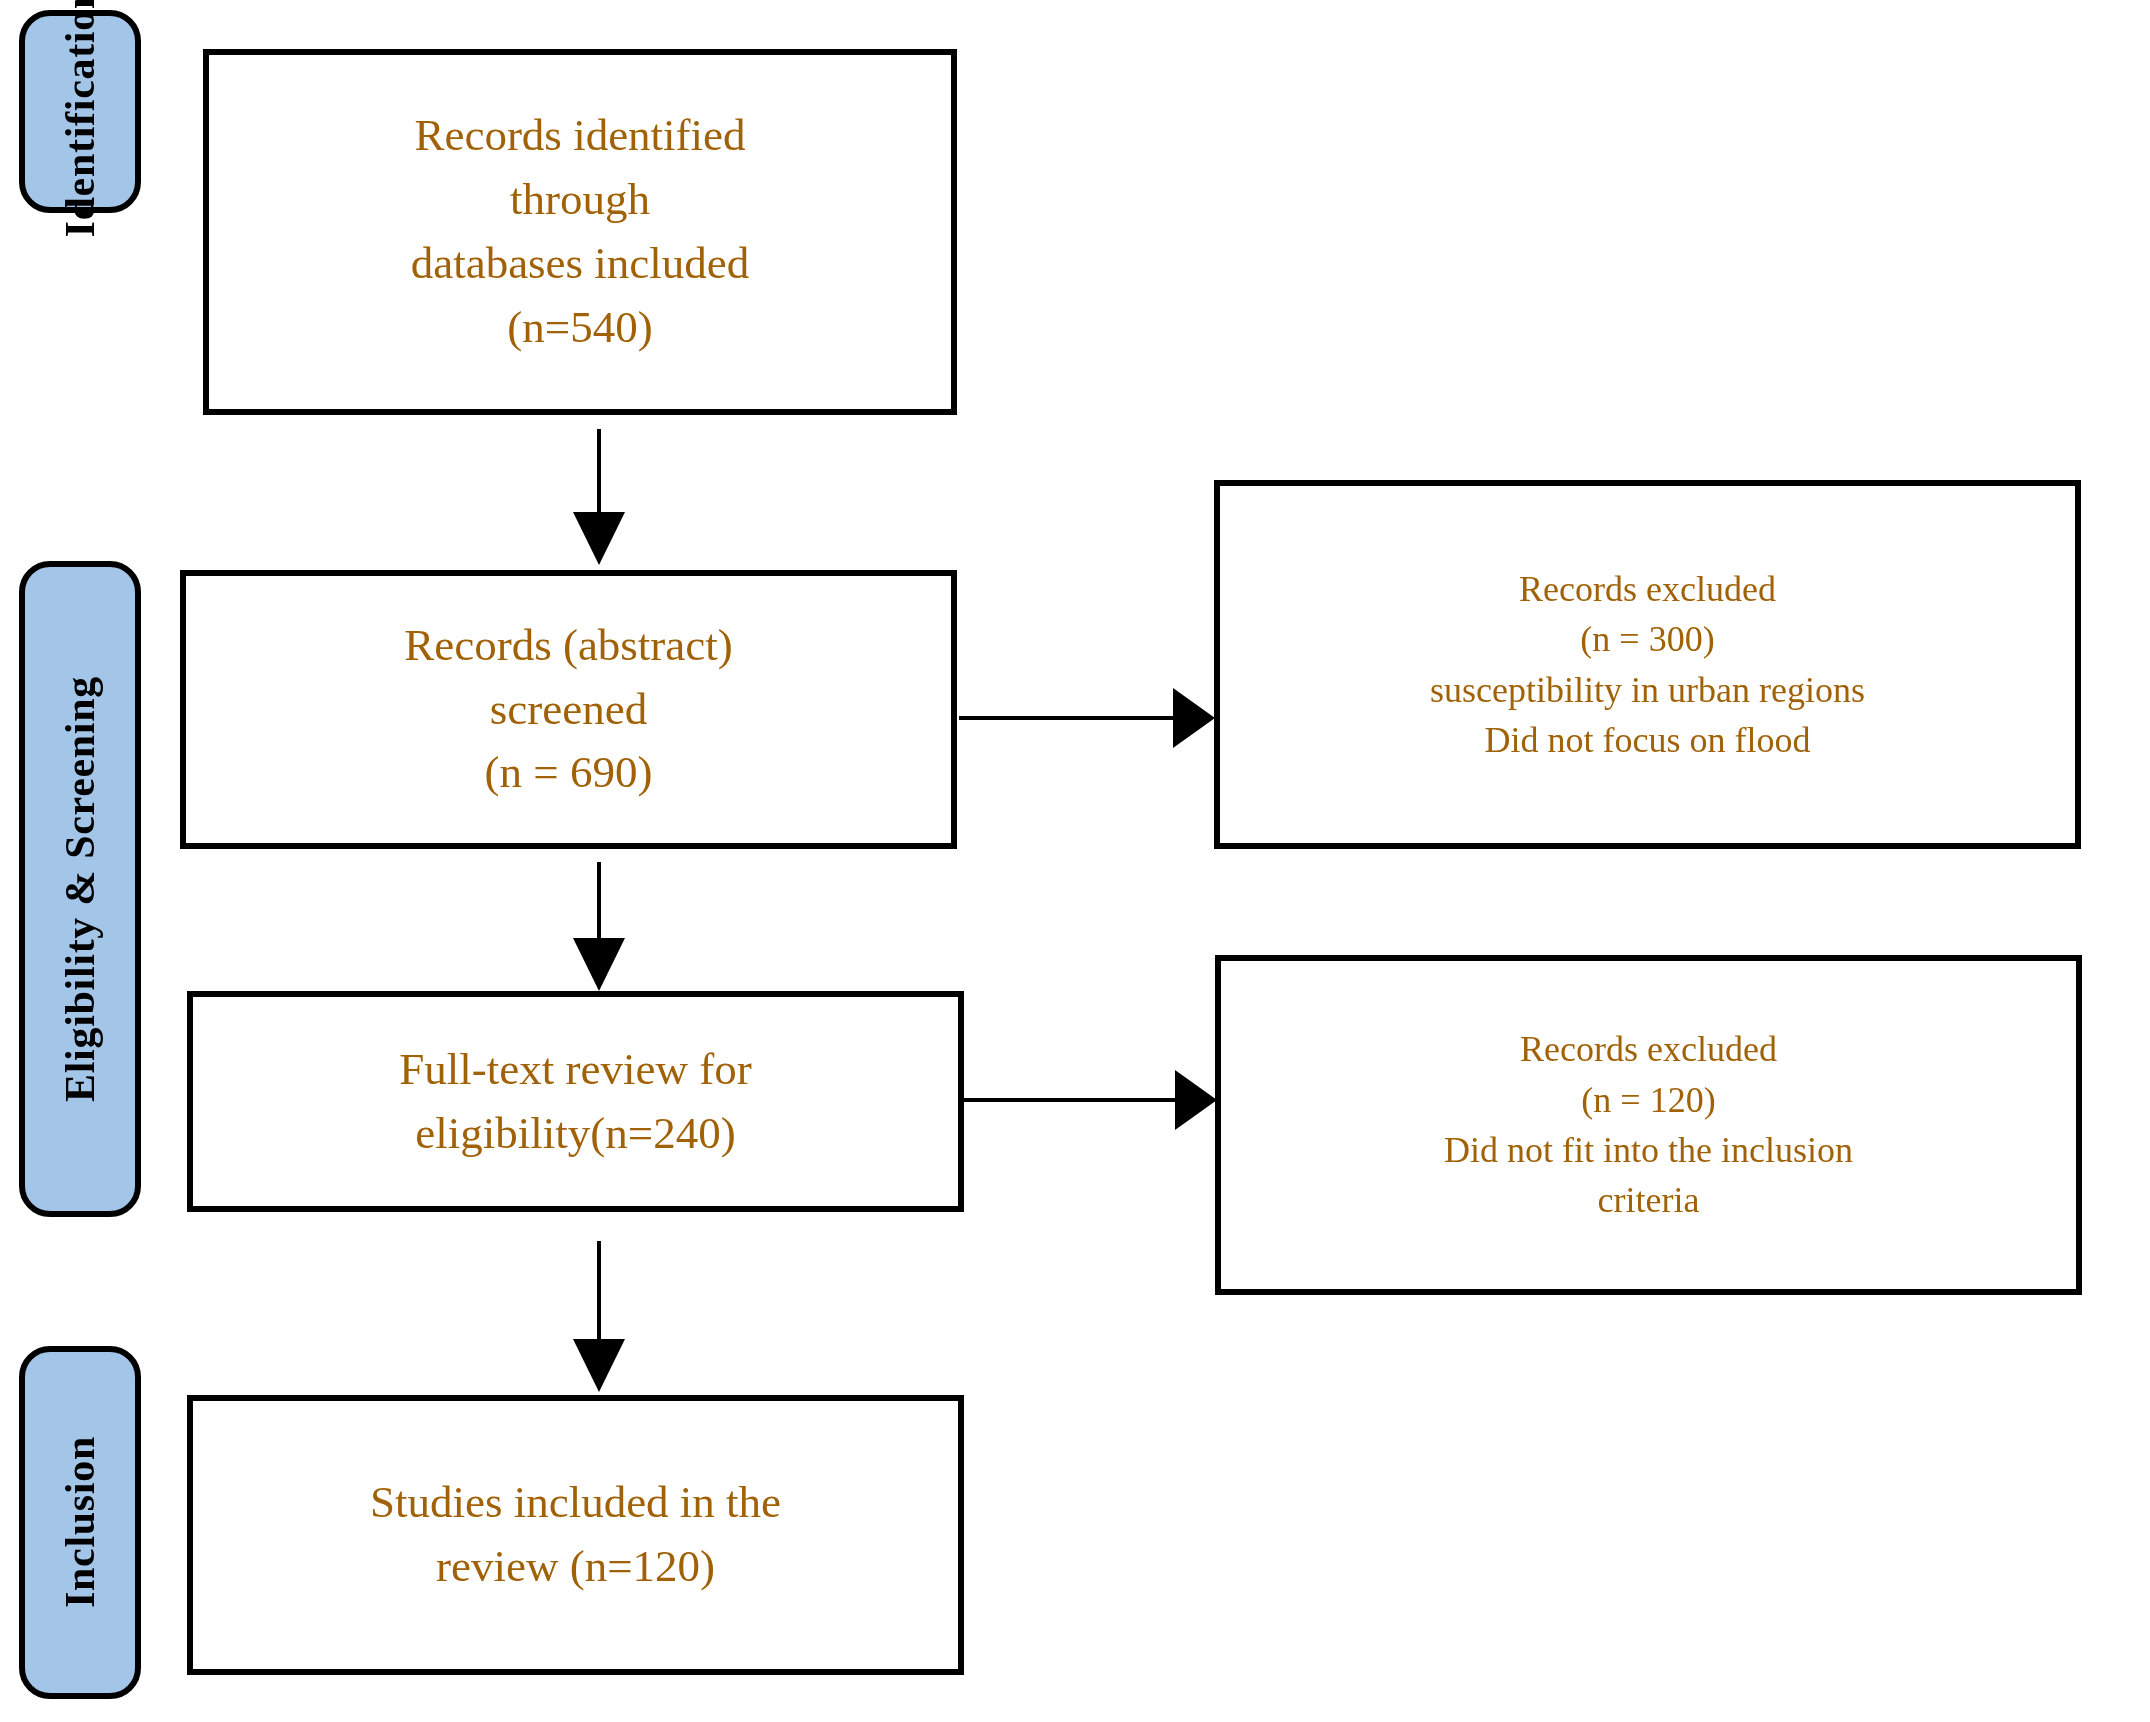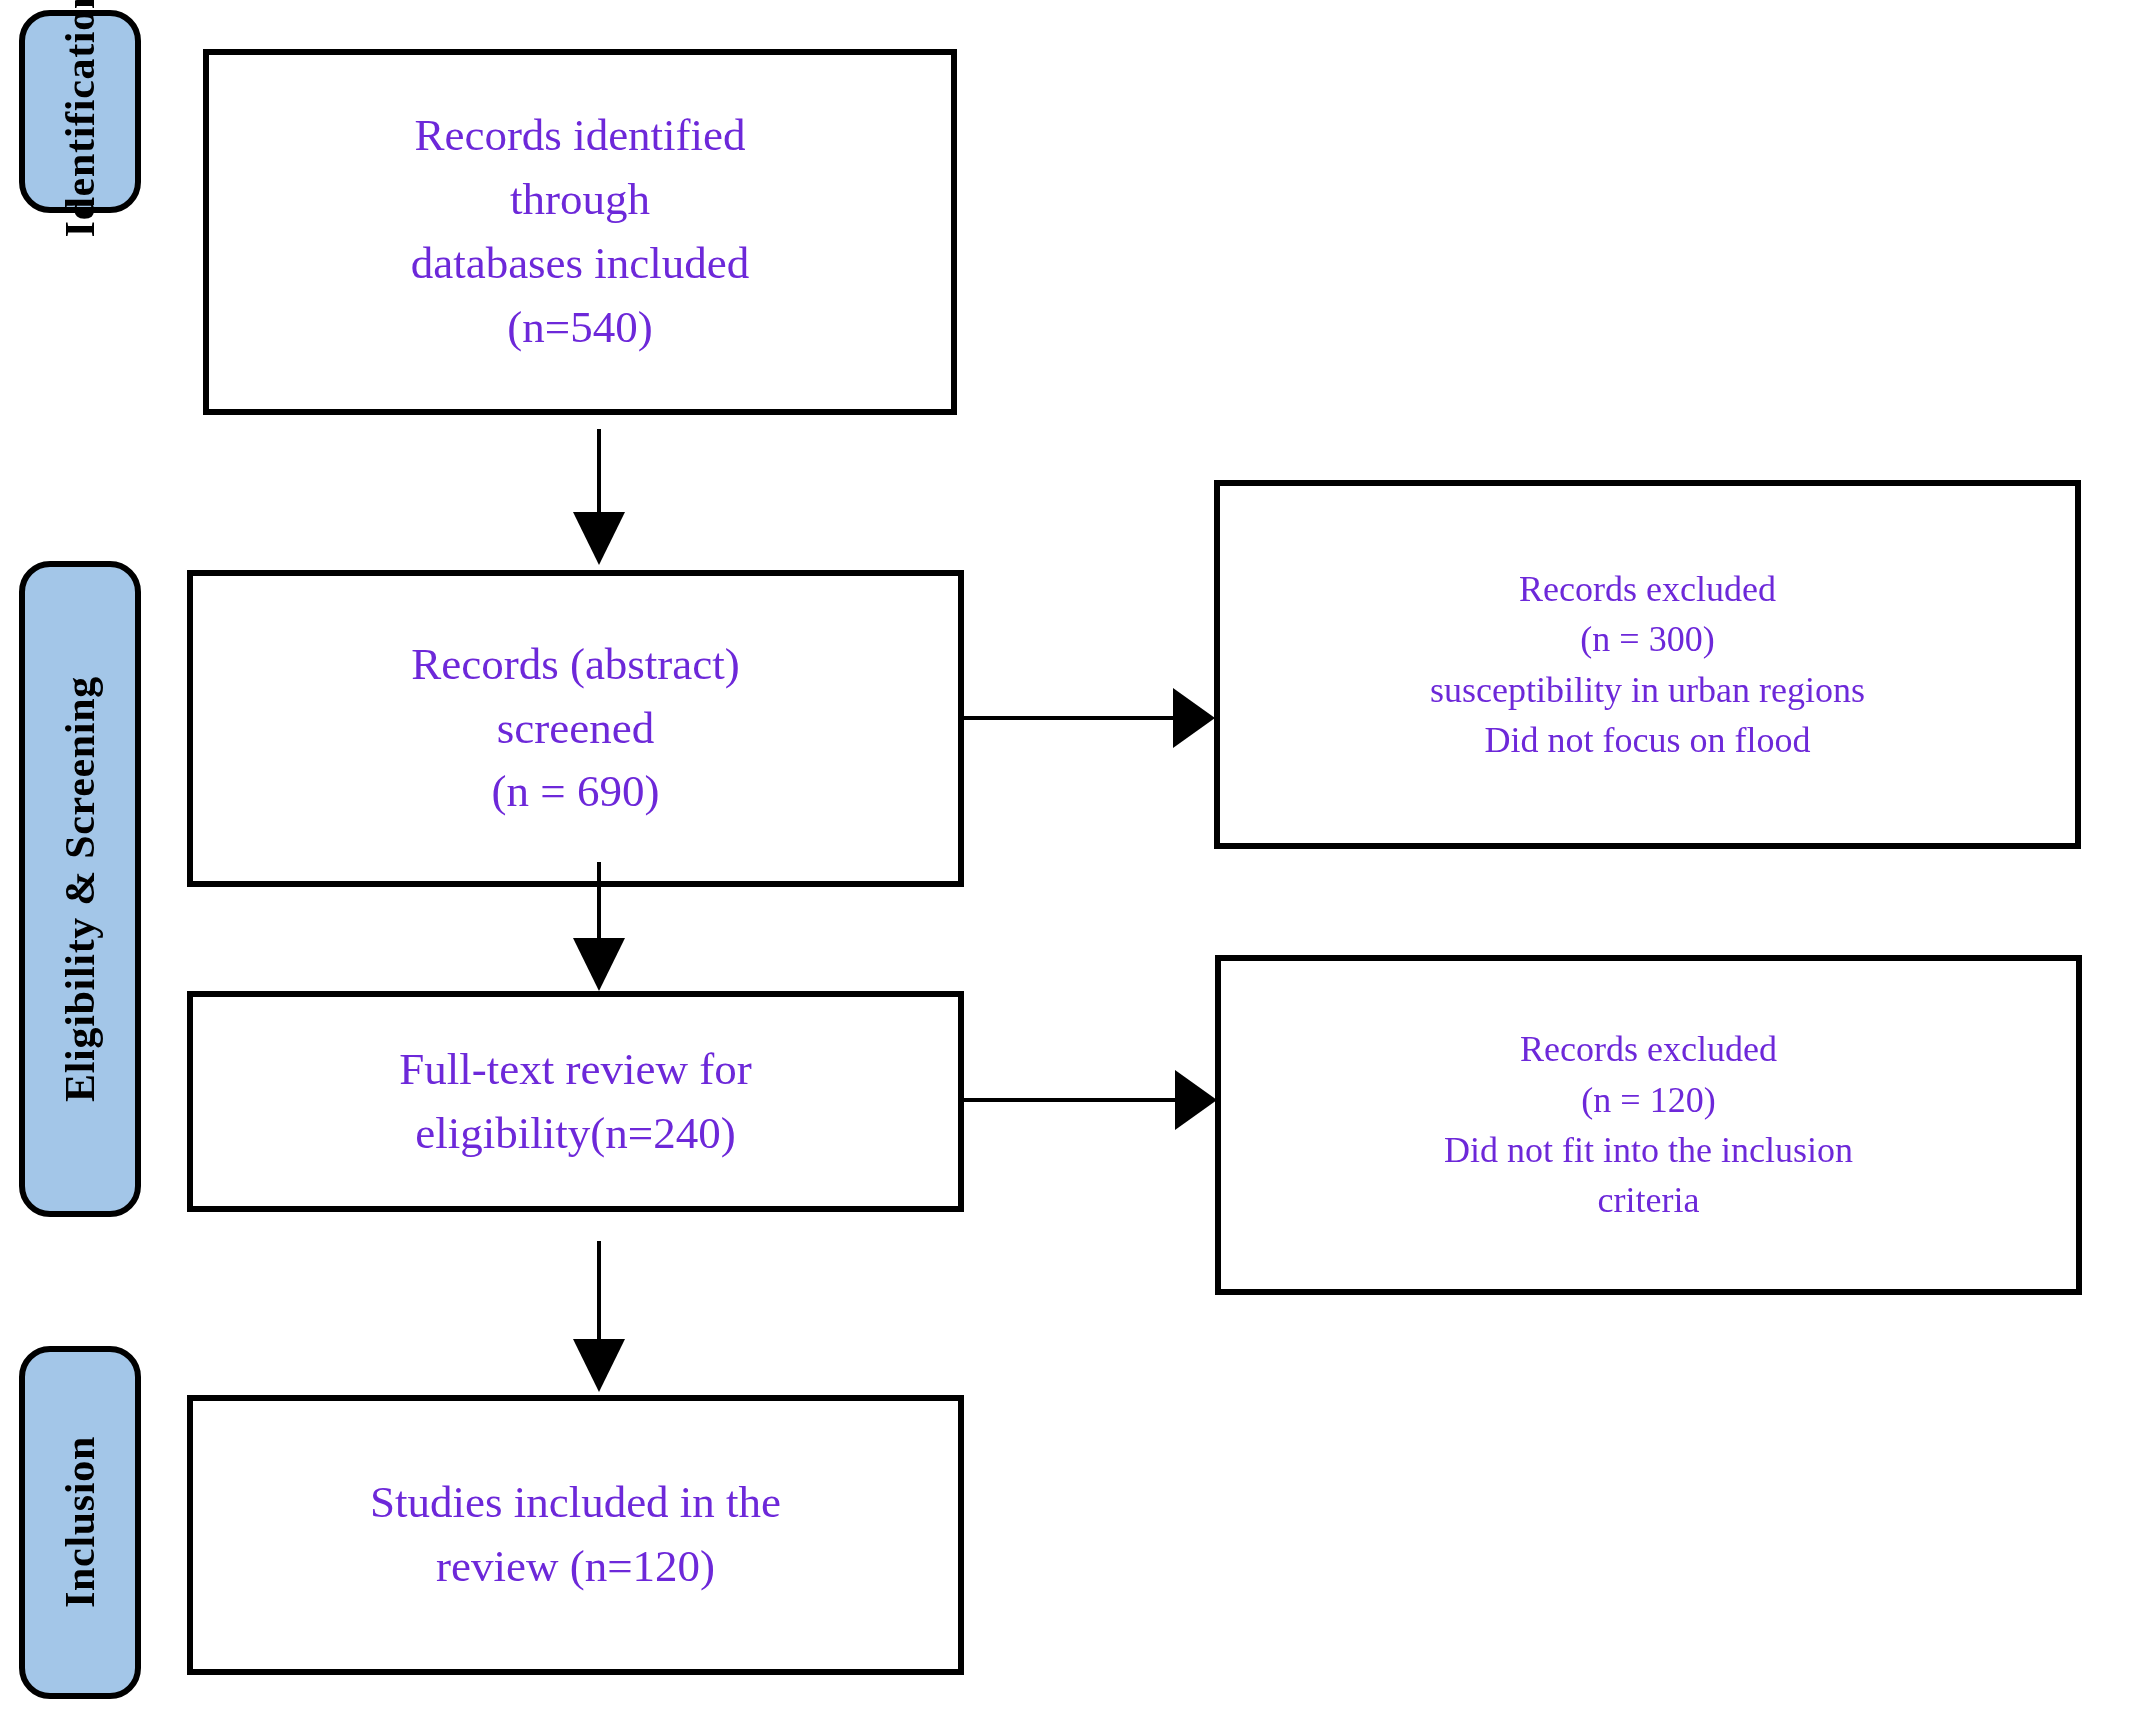--- a/index.html
+++ b/index.html
@@ -52,21 +52,21 @@
     flex-direction: column;
     align-items: center;
     justify-content: center;
     text-align: center;
     padding: 6.8px 12.2px;
   }
   .flow-box .box-line {
     font-size: 45px;
     line-height: 1.42;
     white-space: nowrap;
-    color: #6d28d9;
+    color: #a16207;
   }
   .flow-box.wide .box-line {
     font-size: 36px;
     line-height: 1.40;
   }
 
   
   .v-arrow {
     position: absolute;
   }
@@ -134,21 +134,21 @@
     <div class="box-line">through</div>
     <div class="box-line">databases included</div>
     <div class="box-line">(n=540)</div>
   </div>
 
   <div class="v-arrow" style="left:573px; top:429px; width:52px; height:136px;">
     <div class="shaft" style="height:88px;"></div>
     <div class="head"></div>
   </div>
 
-  <div class="flow-box" style="left:187px; top:570px; width:777px; height:317px;">
+  <div class="flow-box" style="left:180px; top:570px; width:777px; height:279px;">
     <div class="box-line">Records (abstract)</div>
     <div class="box-line">screened</div>
     <div class="box-line">(n = 690)</div>
   </div>
 
   <div class="h-arrow" style="left:959px; top:687px; width:256px; height:61px;">
     <div class="shaft" style="width:224px;"></div>
     <div class="head"></div>
   </div>
 

